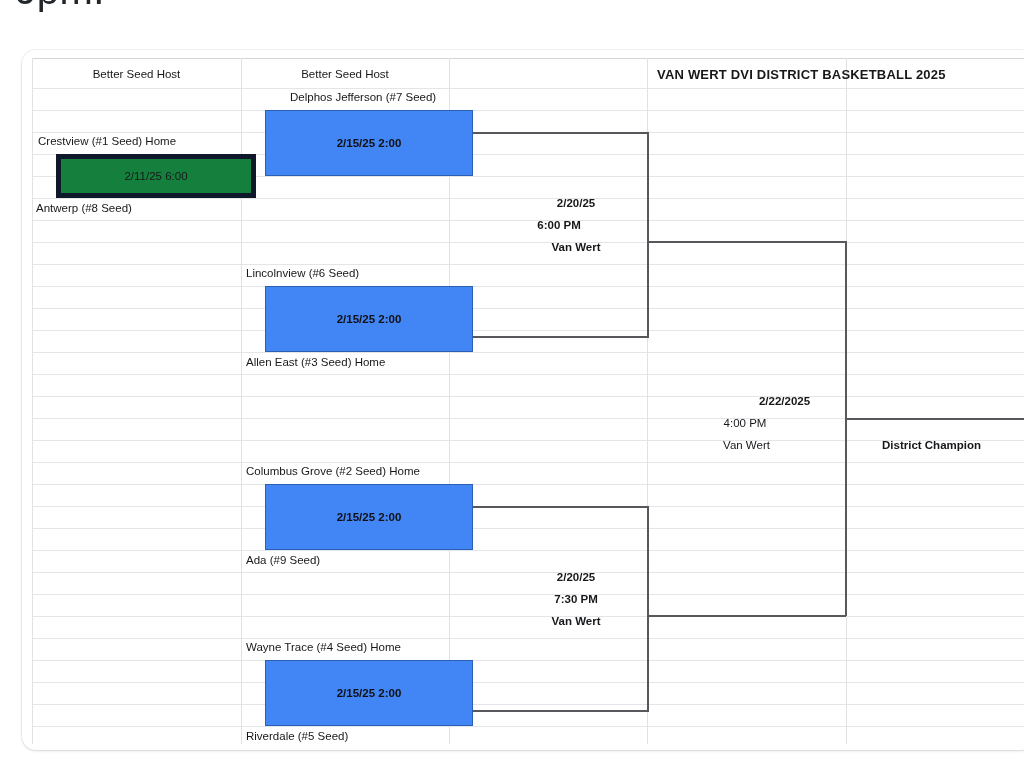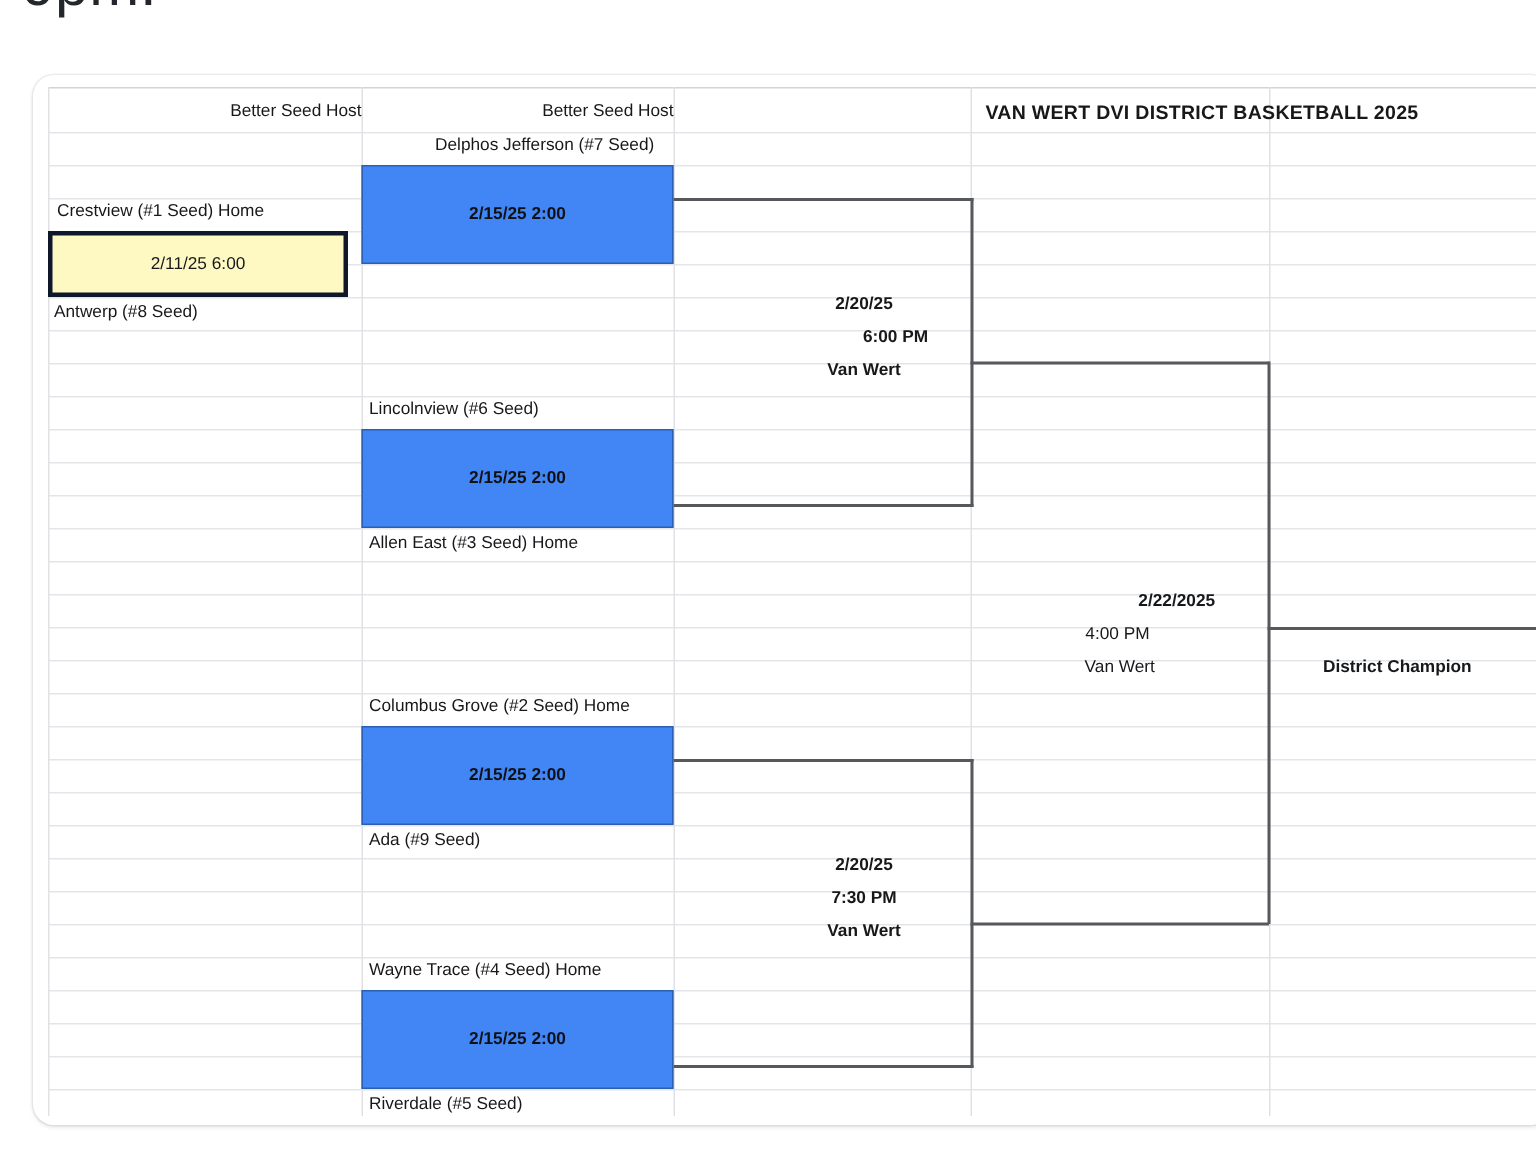--- a/index.html
+++ b/index.html
@@ -81,21 +81,21 @@
   .cell {
     position: absolute;
     font-size: 11.5px;
     color: #17181a;
     line-height: 1;
     white-space: nowrap;
     font-family: "Liberation Sans", sans-serif;
   }
   .cell.hdr {
     font-size: 11.5px;
-    text-align: right;
+    text-align: center;
   }
   .cell.title {
     font-size: 13px;
     font-weight: bold;
     letter-spacing: 0.2px;
   }
   .cell.b { font-weight: bold; padding-left: 28px; }
   .cell.center { text-align: center; }
 
   
@@ -104,24 +104,25 @@
     background: #4285f4;
     border: 1px solid #2a5fb4;
     box-sizing: border-box;
     display: flex;
     align-items: center;
     justify-content: center;
     font-size: 11.5px;
     font-weight: bold;
     color: #101114;
     font-family: "Liberation Sans", sans-serif;
+    margin-left: 24px;
   }
   .gamebox.light {
-    background: #fef9c3;
-    border: 3px solid #0f172a;
+    background: #15803d;
+    border: 5px solid #0f172a;
     font-weight: 400;
     color: #17181a;
   }
 
   
   .conn {
     position: absolute;
     background: #56585c;
   }
   .conn.h { height: 2px; }
@@ -209,21 +210,21 @@
 
       <div class="cell" style="left:214px; top:408px;">Columbus Grove (#2 Seed) Home</div>
       <div class="gamebox" style="left:209px; top:426px; width:208px; height:66px;">2/15/25 2:00</div>
       <div class="cell" style="left:214px; top:497px;">Ada  (#9 Seed)</div>
 
       <div class="cell" style="left:214px; top:584px;">Wayne Trace (#4 Seed) Home</div>
       <div class="gamebox" style="left:209px; top:602px; width:208px; height:66px;">2/15/25 2:00</div>
       <div class="cell" style="left:214px; top:673px;">Riverdale (#5 Seed)</div>
 
       <div class="cell b center" style="left:417px; top:140px; width:198px;">2/20/25</div>
-      <div class="cell b center" style="left:438px; top:162px; width:198px;">6:00 PM</div>
+      <div class="cell b center" style="left:400px; top:162px; width:198px;">6:00 PM</div>
       <div class="cell b center" style="left:417px; top:184px; width:198px;">Van Wert</div>
 
       <div class="cell b center" style="left:417px; top:514px; width:198px;">2/20/25</div>
       <div class="cell b center" style="left:417px; top:536px; width:198px;">7:30 PM</div>
       <div class="cell b center" style="left:417px; top:558px; width:198px;">Van Wert</div>
 
       <div class="cell b center" style="left:615px; top:338px; width:219px;">2/22/2025</div>
       <div class="cell center" style="left:615px; top:360px; width:196px;">4:00 PM</div>
       <div class="cell center" style="left:615px; top:382px; width:199px;">Van Wert</div>
 

